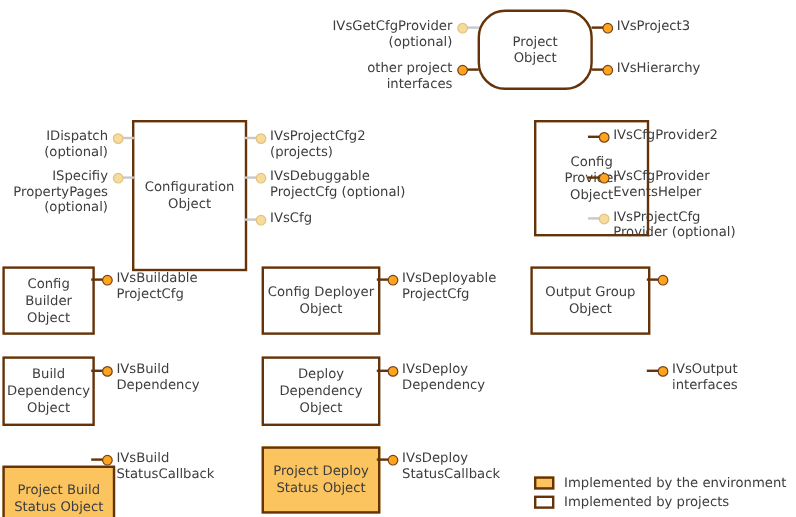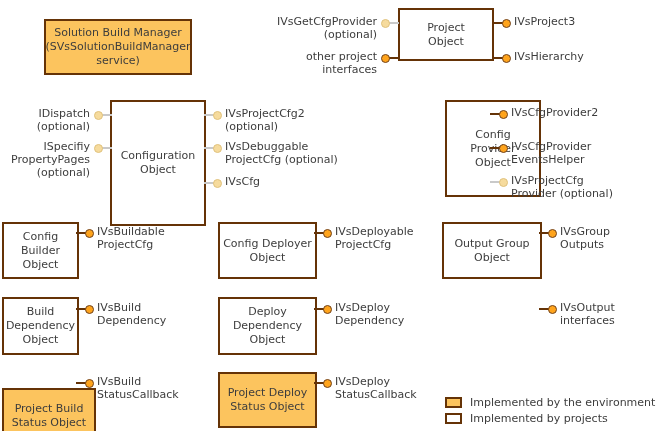--- a/index.html
+++ b/index.html
@@ -44,26 +44,21 @@
 <div id="diagram">
 
   <div class="legend-item" style="left:445px; top:412px;">
     <span class="legend-swatch project"></span>
     <span>Implemented by projects</span>
   </div>
   <div class="legend-item" style="left:445px; top:396px;">
     <span class="legend-swatch environment"></span>
     <span>Implemented by the environment</span>
   </div>
-<div class="box environment" style="left: 44px; top: 19px; width: 148px; height: 56px;">
-      <div class="box-label">Solution Build Manager
-(SVsSolutionBuildManager
-service)</div>
-    </div>
-    <div class="box project" style="left: 398px; top: 8px; width: 96px; height: 53px;">
+    <div class="box project" style="left: 398px; top: 8px; width: 96px; height: 67px; border-radius: 23px;">
       <div class="box-label">Project
 Object</div>
     </div>
     <div class="box project" style="left: 110px; top: 100px; width: 96px; height: 126px;">
       <div class="box-label">Configuration
 Object</div>
     </div>
     <div class="box project" style="left: 397px; top: 100px; width: 96px; height: 97px; margin-left: 48px;">
       <div class="box-label">Config
 Provider
@@ -118,21 +113,21 @@
     <div class="port-label left" style="top: 107px; right: 573px;">IDispatch
 (optional)</div>
     <div class="port-line optional" style="top: 147px; left: 98px; width: 14px;"></div>
     <div class="port-circle optional" style="left: 94px; top: 144px;"></div>
     <div class="port-label left" style="top: 140px; right: 573px;">ISpecifiy
 PropertyPages
 (optional)</div>
     <div class="port-line optional" style="top: 114px; left: 204px; width: 13px;"></div>
     <div class="port-circle optional" style="left: 213px; top: 111px;"></div>
     <div class="port-label right" style="top: 107px; left: 225px;">IVsProjectCfg2
-(optional)</div>
+(projects)</div>
     <div class="port-line optional" style="top: 147px; left: 204px; width: 13px;"></div>
     <div class="port-circle optional" style="left: 213px; top: 144px;"></div>
     <div class="port-label right" style="top: 140px; left: 225px;">IVsDebuggable
 ProjectCfg (optional)</div>
     <div class="port-line optional" style="top: 182px; left: 204px; width: 13px;"></div>
     <div class="port-circle optional" style="left: 213px; top: 179px;"></div>
     <div class="port-label right" style="top: 175px; left: 225px;">IVsCfg</div>
     <div class="port-line" style="top: 113px; left: 490px; width: 13px;"></div>
     <div class="port-circle" style="left: 499px; top: 110px;"></div>
     <div class="port-label right" style="top: 106px; left: 511px;">IVsCfgProvider2</div>
@@ -147,22 +142,20 @@
     <div class="port-line" style="top: 232px; left: 76px; width: 13px;"></div>
     <div class="port-circle" style="left: 85px; top: 229px;"></div>
     <div class="port-label right" style="top: 225px; left: 97px;">IVsBuildable
 ProjectCfg</div>
     <div class="port-line" style="top: 232px; left: 314px; width: 13px;"></div>
     <div class="port-circle" style="left: 323px; top: 229px;"></div>
     <div class="port-label right" style="top: 225px; left: 335px;">IVsDeployable
 ProjectCfg</div>
     <div class="port-line" style="top: 232px; left: 539px; width: 13px;"></div>
     <div class="port-circle" style="left: 548px; top: 229px;"></div>
-    <div class="port-label right" style="top: 225px; left: 560px;">IVsGroup
-Outputs</div>
     <div class="port-line" style="top: 308px; left: 76px; width: 13px;"></div>
     <div class="port-circle" style="left: 85px; top: 305px;"></div>
     <div class="port-label right" style="top: 301px; left: 97px;">IVsBuild
 Dependency</div>
     <div class="port-line" style="top: 308px; left: 314px; width: 13px;"></div>
     <div class="port-circle" style="left: 323px; top: 305px;"></div>
     <div class="port-label right" style="top: 301px; left: 335px;">IVsDeploy
 Dependency</div>
     <div class="port-line" style="top: 308px; left: 539px; width: 13px;"></div>
     <div class="port-circle" style="left: 548px; top: 305px;"></div>

